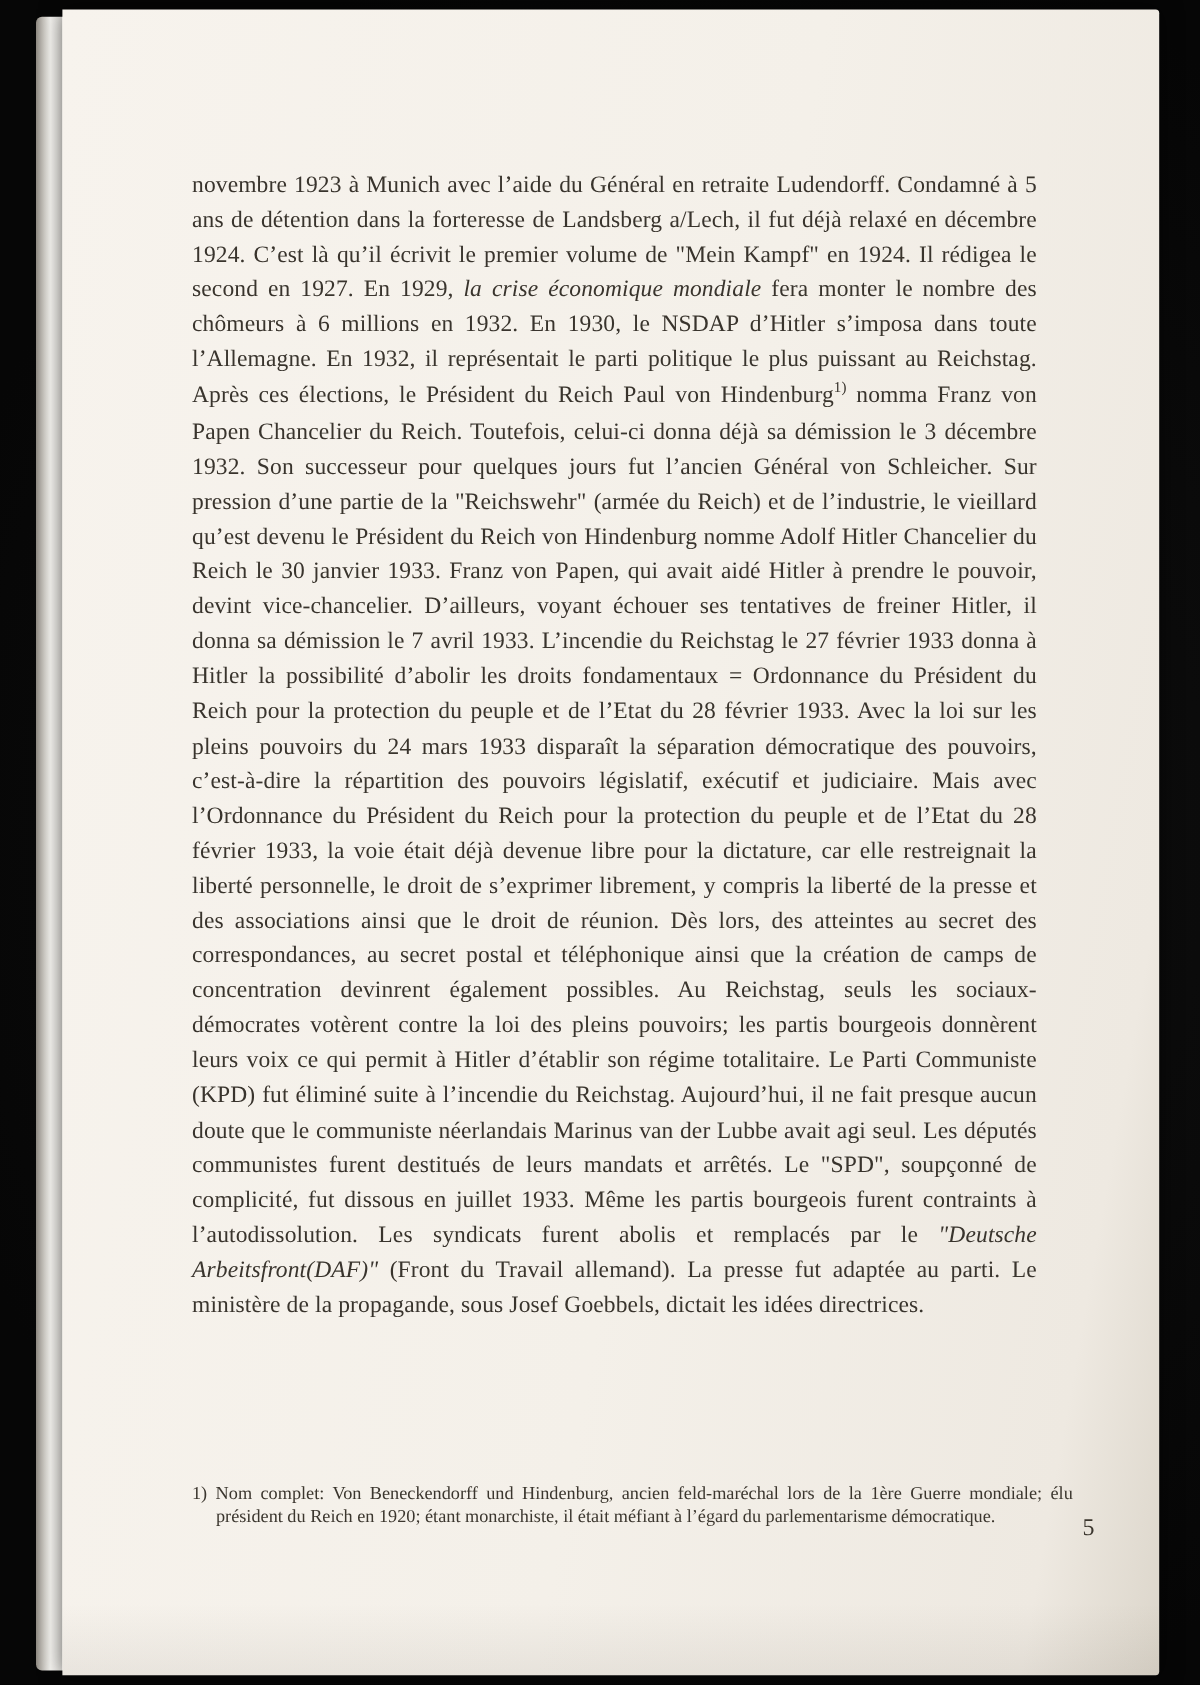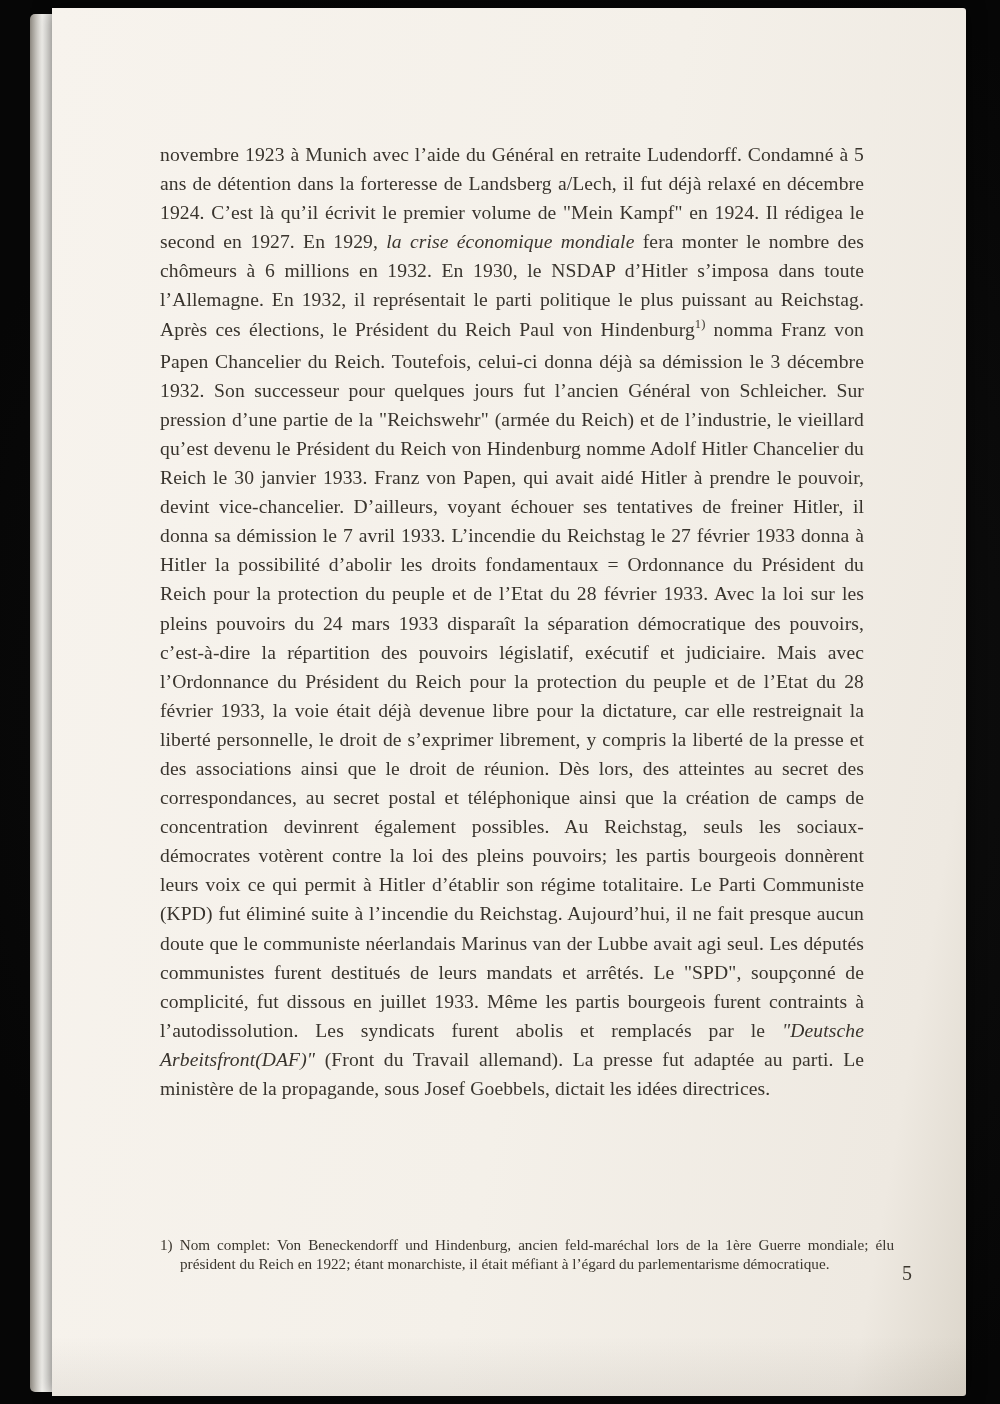--- a/index.html
+++ b/index.html
@@ -88,16 +88,16 @@
 </style>
 </head>
 <body>
 
 <div class="scan">
   <div class="page-edge"></div>
   <div class="page">
     <div class="text-block">
       <p class="body-text"><span>novembre 1923 à Munich avec l’aide du Général en retraite Ludendorff. Condamné à 5 ans de détention dans la forteresse de Landsberg a/Lech, il fut déjà relaxé en décembre 1924. C’est là qu’il écrivit le premier volume de "Mein Kampf" en 1924. Il rédigea le second en 1927. En 1929, </span><span class="seg-italic">la crise économique mondiale</span><span> fera monter le nombre des chômeurs à 6 millions en 1932. En 1930, le NSDAP d’Hitler s’imposa dans toute l’Allemagne. En 1932, il représentait le parti politique le plus puissant au Reichstag. Après ces élections, le Président du Reich Paul von Hindenburg</span><span class="seg-sup">1)</span><span> nomma Franz von Papen Chancelier du Reich. Toutefois, celui-ci donna déjà sa démission le 3 décembre 1932. Son successeur pour quelques jours fut l’ancien Général von Schleicher. Sur pression d’une partie de la "Reichswehr" (armée du Reich) et de l’industrie, le vieillard qu’est devenu le Président du Reich von Hindenburg nomme Adolf Hitler Chancelier du Reich le 30 janvier 1933. Franz von Papen, qui avait aidé Hitler à prendre le pouvoir, devint vice-chancelier. D’ailleurs, voyant échouer ses tentatives de freiner Hitler, il donna sa démission le 7 avril 1933. L’incendie du Reichstag le 27 février 1933 donna à Hitler la possibilité d’abolir les droits fondamentaux = Ordonnance du Président du Reich pour la protection du peuple et de l’Etat du 28 février 1933. Avec la loi sur les pleins pouvoirs du 24 mars 1933 disparaît la séparation démocratique des pouvoirs, c’est-à-dire la répartition des pouvoirs législatif, exécutif et judiciaire. Mais avec l’Ordonnance du Président du Reich pour la protection du peuple et de l’Etat du 28 février 1933, la voie était déjà devenue libre pour la dictature, car elle restreignait la liberté personnelle, le droit de s’exprimer librement, y compris la liberté de la presse et des associations ainsi que le droit de réunion. Dès lors, des atteintes au secret des correspondances, au secret postal et téléphonique ainsi que la création de camps de concentration devinrent également possibles. Au Reichstag, seuls les sociaux-démocrates votèrent contre la loi des pleins pouvoirs; les partis bourgeois donnèrent leurs voix ce qui permit à Hitler d’établir son régime totalitaire. Le Parti Communiste (KPD) fut éliminé suite à l’incendie du Reichstag. Aujourd’hui, il ne fait presque aucun doute que le communiste néerlandais Marinus van der Lubbe avait agi seul. Les députés communistes furent destitués de leurs mandats et arrêtés. Le "SPD", soupçonné de complicité, fut dissous en juillet 1933. Même les partis bourgeois furent contraints à l’autodissolution. Les syndicats furent abolis et remplacés par le </span><span class="seg-italic">"Deutsche Arbeitsfront(DAF)"</span><span> (Front du Travail allemand). La presse fut adaptée au parti. Le ministère de la propagande, sous Josef Goebbels, dictait les idées directrices.</span></p>
     </div>
-    <div class="footnote">1) Nom complet: Von Beneckendorff und Hindenburg, ancien feld-maréchal lors de la 1ère Guerre mondiale; élu président du Reich en 1922; étant monarchiste, il était méfiant à l’égard du parlementarisme démocratique.</div>
+    <div class="footnote">1) Nom complet: Von Beneckendorff und Hindenburg, ancien feld-maréchal lors de la 1ère Guerre mondiale; élu président du Reich en 1920; étant monarchiste, il était méfiant à l’égard du parlementarisme démocratique.</div>
     <div class="page-number">5</div>
   </div>
 </div>
 
 </body></html>

